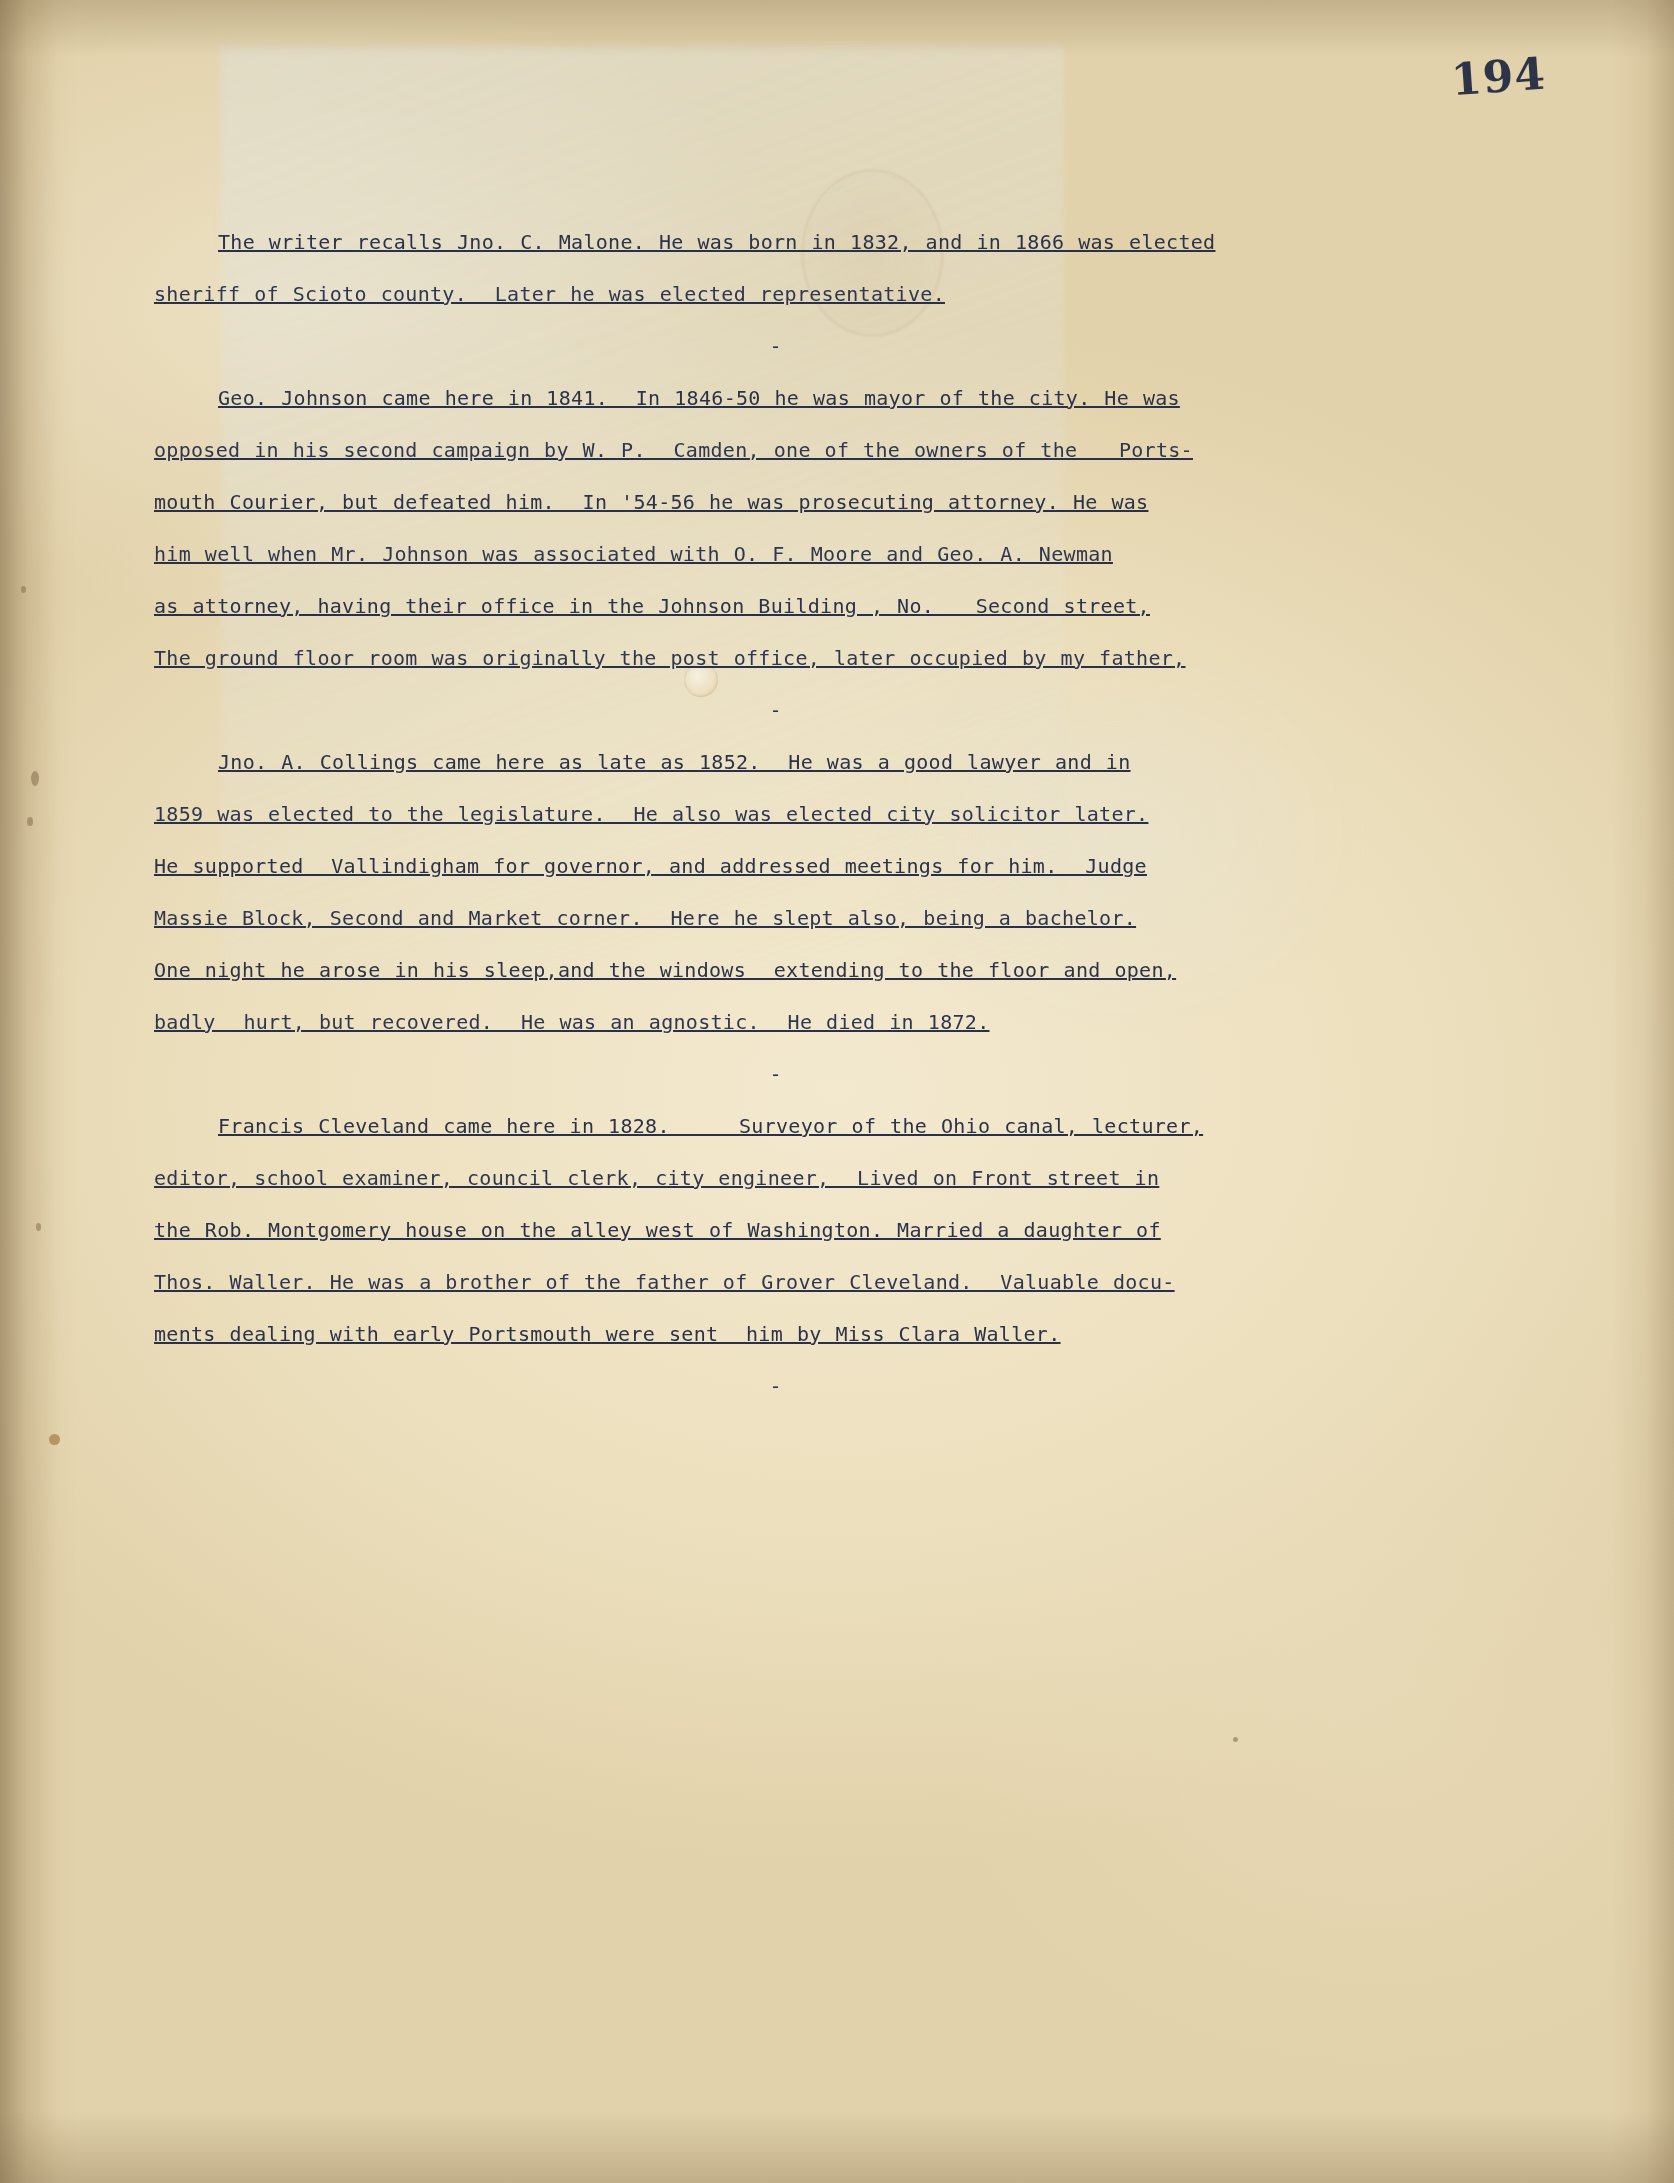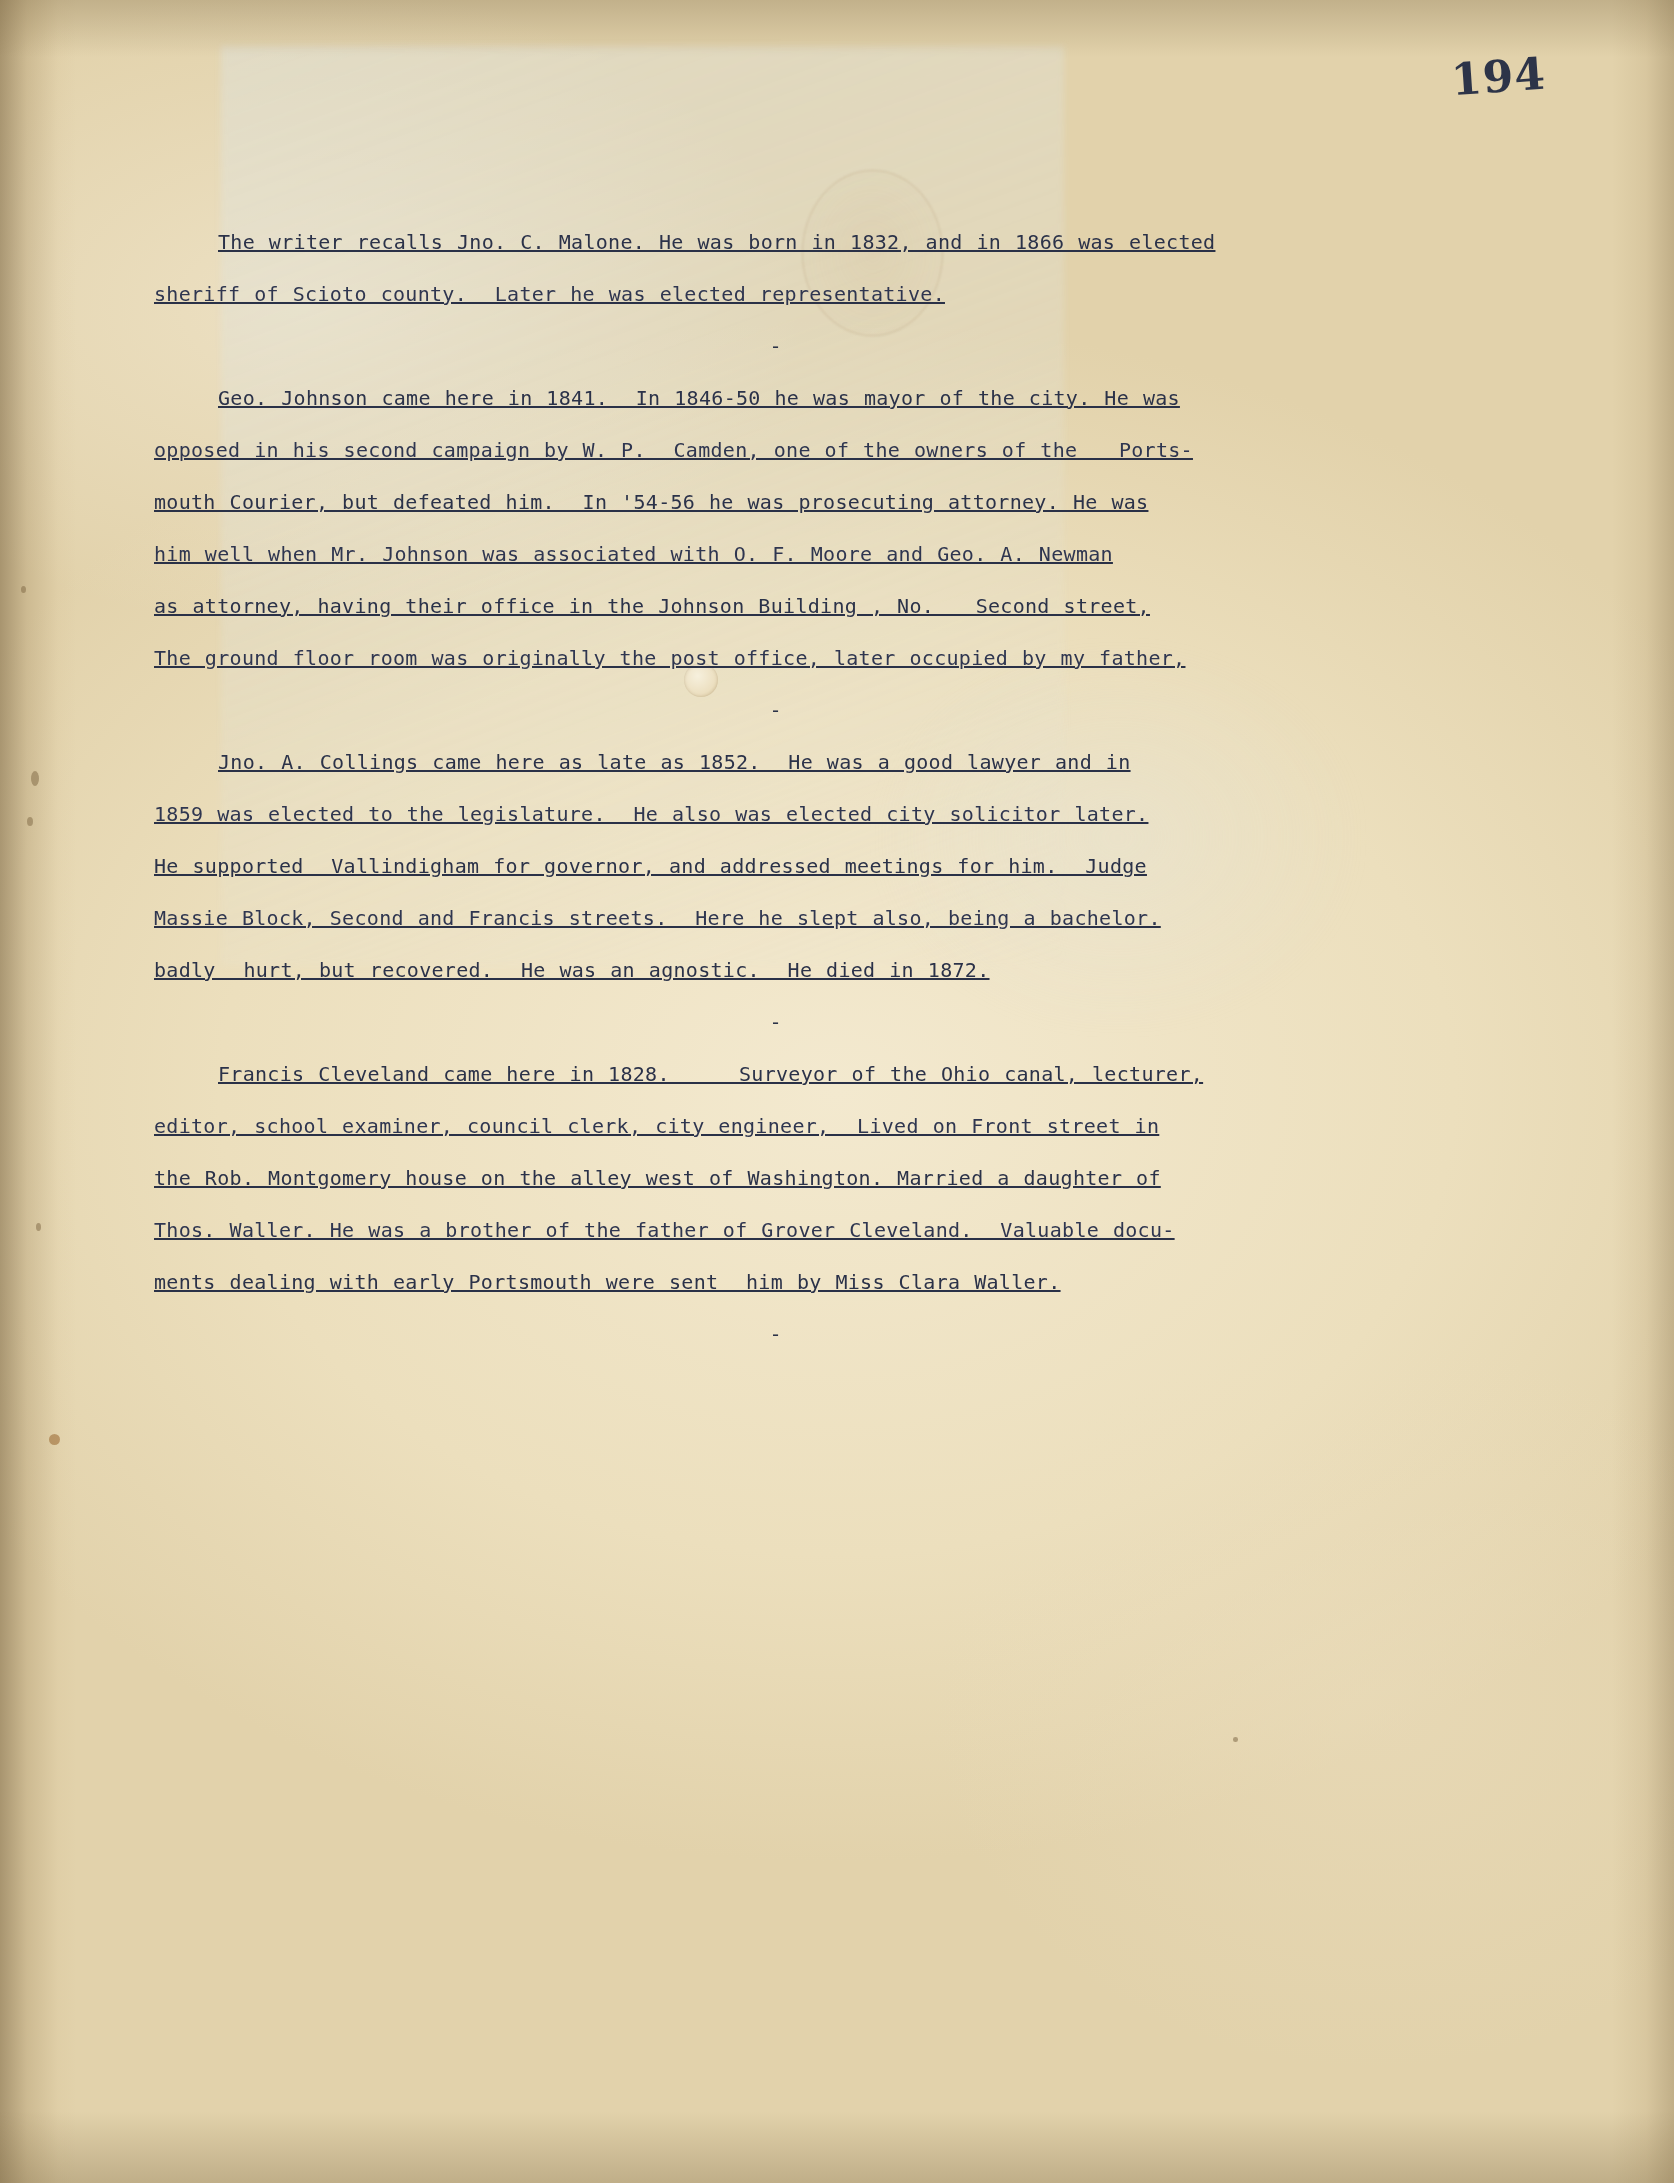--- a/index.html
+++ b/index.html
@@ -176,21 +176,22 @@
       <span class="line">as attorney, having their office in the Johnson Building , No.   Second street,</span>
       <span class="line">The ground floor room was originally the post office, later occupied by my father,</span>
     </div>
 
     <div class="sep"><span>-</span></div>
 
     <div class="para">
       <span class="line"><span class="indent"></span><span>Jno. A. Collings came here as late as 1852.  He was a good lawyer and in</span></span>
       <span class="line">1859 was elected to the legislature.  He also was elected city solicitor later.</span>
       <span class="line">He supported  Vallindigham for governor, and addressed meetings for him.  Judge</span>
-      <span class="line">Massie Block, Second and Francis streets.  Here he slept also, being a bachelor.</span>
+      <span class="line">Massie Block, Second and Market corner.  Here he slept also, being a bachelor.</span>
+      <span class="line">One night he arose in his sleep,and the windows  extending to the floor and open,</span>
       <span class="line">badly  hurt, but recovered.  He was an agnostic.  He died in 1872.</span>
     </div>
 
     <div class="sep"><span>-</span></div>
 
     <div class="para">
       <span class="line"><span class="indent"></span><span>Francis Cleveland came here in 1828.     Surveyor of the Ohio canal, lecturer,</span></span>
       <span class="line">editor, school examiner, council clerk, city engineer,  Lived on Front street in</span>
       <span class="line">the Rob. Montgomery house on the alley west of Washington. Married a daughter of</span>
       <span class="line">Thos. Waller. He was a brother of the father of Grover Cleveland.  Valuable docu-</span>

